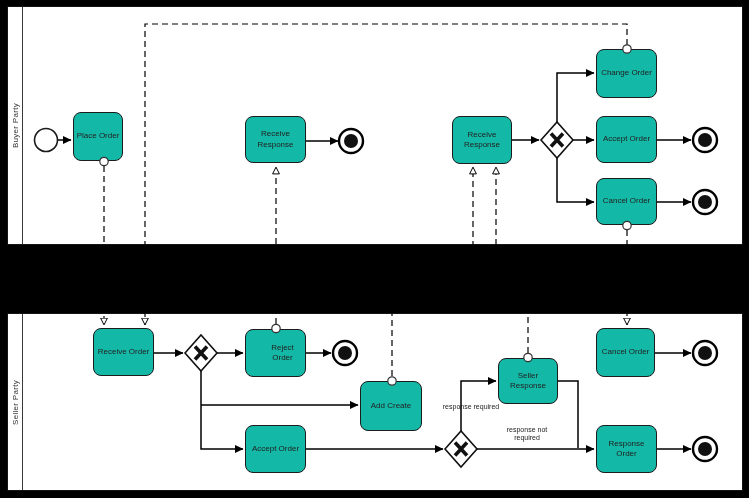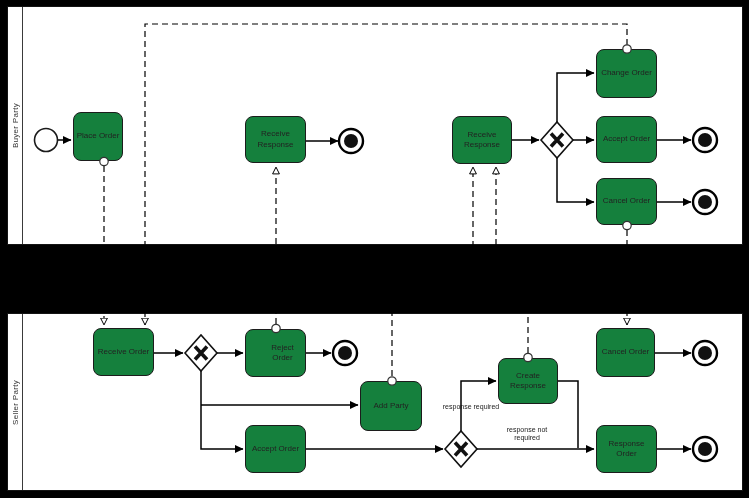--- a/index.html
+++ b/index.html
@@ -12,21 +12,21 @@
   }
   .pool-label-lane{
     position:absolute;left:0;top:0;bottom:0;width:15px;border-right:1.2px solid #3a3a3a;
     display:flex;align-items:center;justify-content:center;box-sizing:border-box;
   }
   .pool-label{
     writing-mode:vertical-rl;transform:rotate(180deg);
     font-size:8px;color:#333;white-space:nowrap;letter-spacing:.3px;
   }
   .task{
-    position:absolute;background:#15803d;border:1.4px solid #1c1c1c;border-radius:8px;
+    position:absolute;background:#14b8a6;border:1.4px solid #1c1c1c;border-radius:8px;
     box-sizing:border-box;display:flex;align-items:center;justify-content:center;
     text-align:center;font-size:8px;line-height:1.3;color:#222;white-space:pre-line;
     z-index:3;padding:2px;
   }
   .flow-label{
     position:absolute;z-index:4;font-size:7px;color:#222;text-align:center;
     line-height:1.15;white-space:pre-line;
   }
   #wires{position:absolute;left:0;top:0;z-index:5;pointer-events:none;}
 </style>
@@ -51,23 +51,23 @@
   <div class="task" style="left:245px;top:116px;width:61px;height:47px;">Receive
 Response</div>
   <div class="task" style="left:452px;top:116px;width:60px;height:48px;">Receive
 Response</div>
   <div class="task" style="left:596px;top:49px;width:61px;height:49px;">Change Order</div>
   <div class="task" style="left:596px;top:116px;width:61px;height:47px;">Accept Order</div>
   <div class="task" style="left:596px;top:178px;width:61px;height:47px;">Cancel Order</div>
 
   <div class="task" style="left:93px;top:328px;width:61px;height:48px;text-align:center;">Receive Order</div>
   <div class="task" style="left:245px;top:329px;width:61px;height:48px;padding-left:16px;">Reject Order</div>
-  <div class="task" style="left:360px;top:381px;width:62px;height:50px;">Add Party</div>
+  <div class="task" style="left:360px;top:381px;width:62px;height:50px;">Add Create</div>
   <div class="task" style="left:245px;top:425px;width:61px;height:48px;">Accept Order</div>
-  <div class="task" style="left:498px;top:358px;width:60px;height:46px;">Create
+  <div class="task" style="left:498px;top:358px;width:60px;height:46px;">Seller
 Response</div>
   <div class="task" style="left:596px;top:328px;width:59px;height:49px;">Cancel Order</div>
   <div class="task" style="left:596px;top:425px;width:61px;height:48px;">Response Order</div>
 
   <div class="flow-label" style="left:426px;top:403px;width:90px;">response required</div>
   <div class="flow-label" style="left:487px;top:426px;width:80px;">response not
 required</div>
 
   <svg id="wires" width="749" height="498" viewBox="0 0 749 498">
     <defs>

